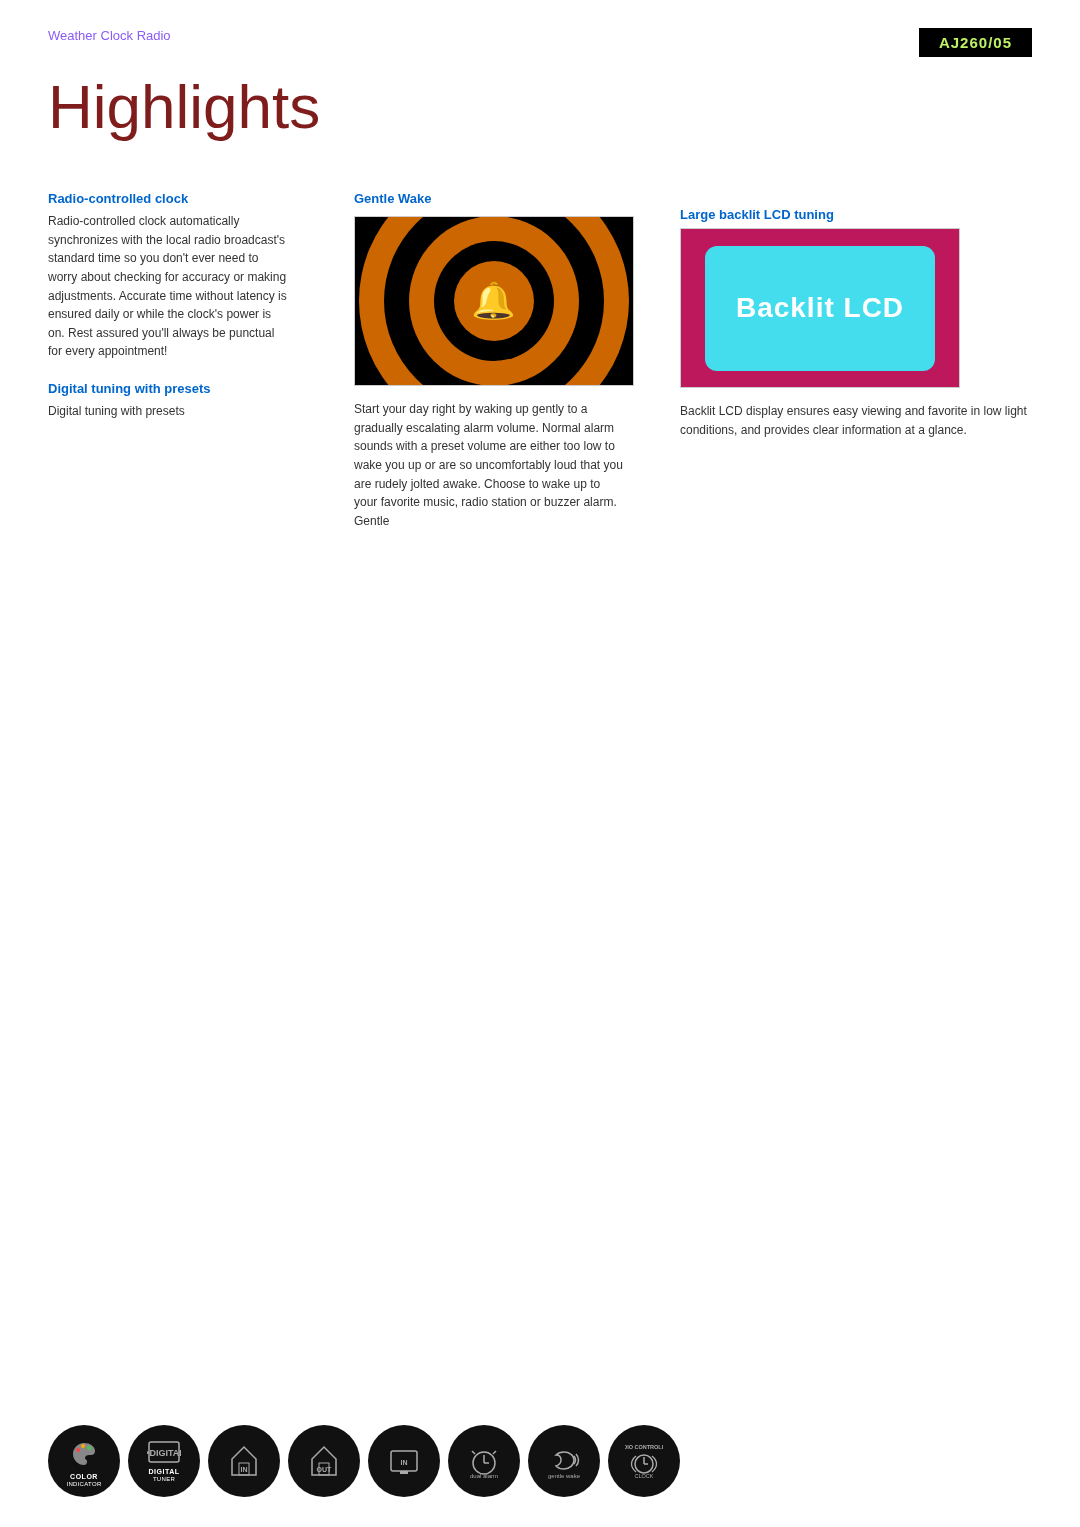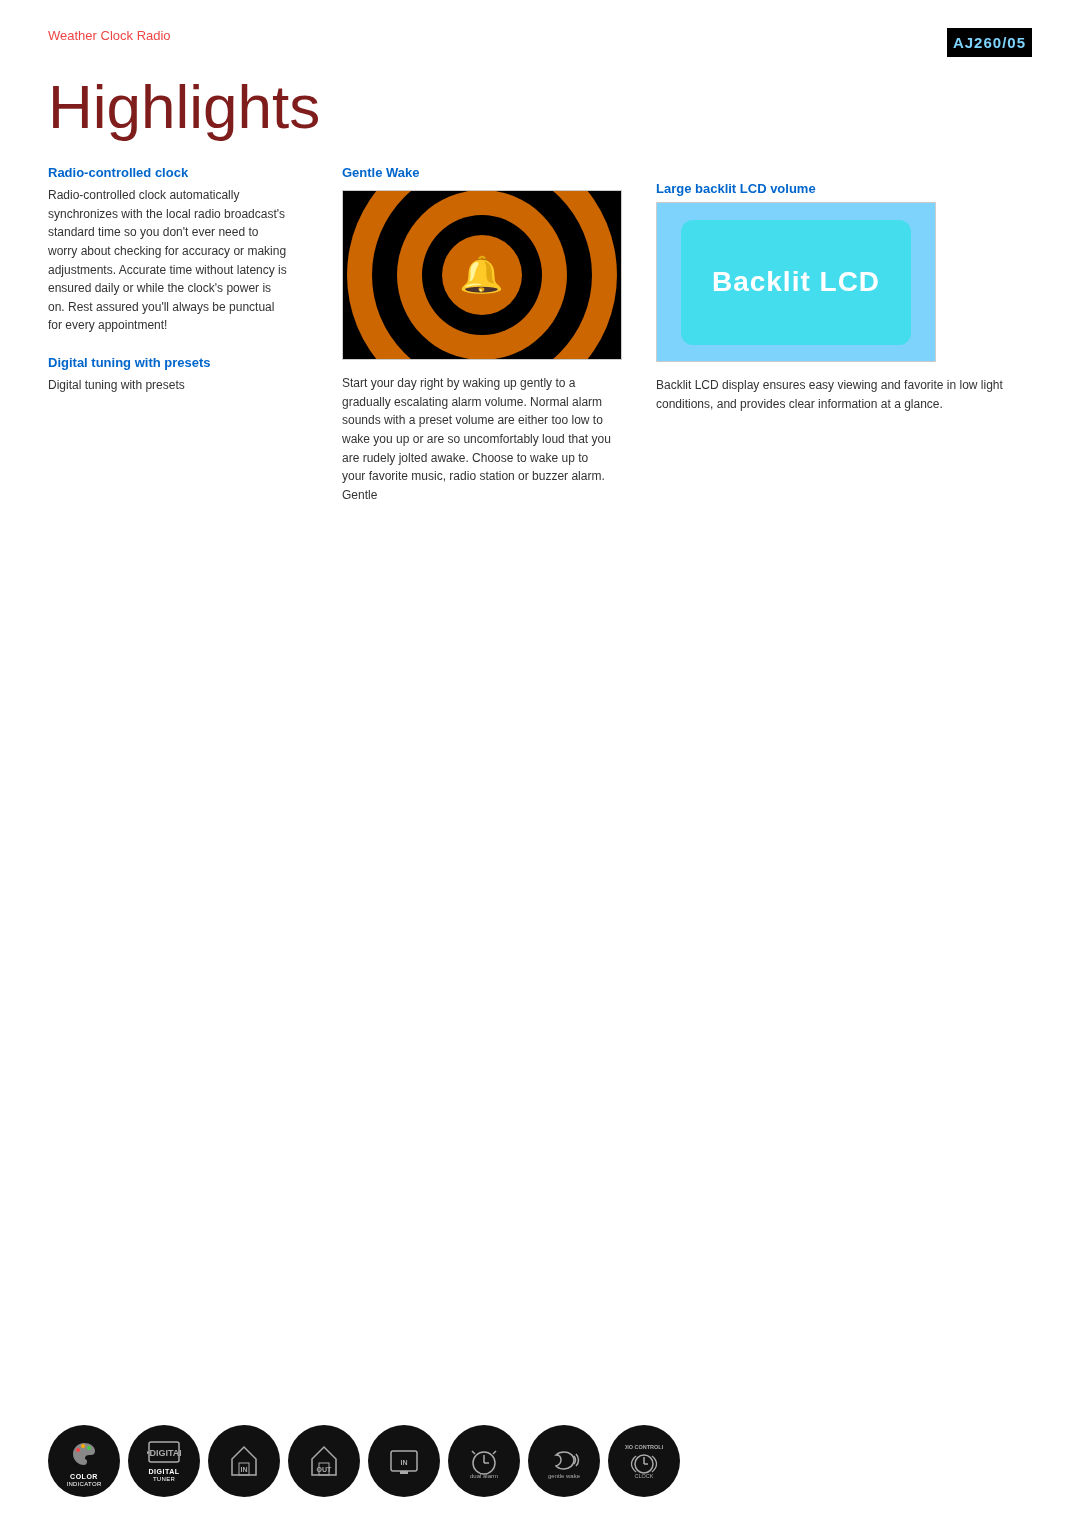--- a/index.html
+++ b/index.html
@@ -14,46 +14,47 @@
 
     
     .header {
       display: flex;
       justify-content: space-between;
       align-items: flex-start;
       padding: 28px 48px 0 48px;
     }
     .product-type {
       font-size: 13px;
-      color: #ef4444;
+      color: #8b5cf6;
     }
     .model-badge {
       background: #000000;
-      color: #7dd3fc;
-      padding: 6px 6px;
+      color: #bef264;
+      padding: 6px 20px;
       font-size: 15px;
       font-weight: bold;
       letter-spacing: 1px;
     }
 
     
     .page-title {
       font-size: 62px;
       font-weight: 300;
       color: #7f1d1d;
       padding: 16px 48px 24px 48px;
       line-height: 1.1;
     }
 
     
     .content-grid {
       display: grid;
       grid-template-columns: 270px 310px 1fr;
-      gap: 4px;
+      gap: 16px;
       padding: 0 48px;
+      margin-top: 26px;
     }
 
     
     .left-col {
       padding-right: 30px;
     }
 
     
     .middle-col {
       padding: 0 20px;
@@ -120,21 +121,21 @@
       transform: translate(-50%, -50%);
       font-size: 36px;
       color: #66ccdd;
       z-index: 10;
     }
 
     
     .lcd-image {
       width: 280px;
       height: 160px;
-      background: #7dd3fc;
+      background: #be185d;
       border: 1px solid #cccccc;
       margin-bottom: 14px;
       display: flex;
       align-items: center;
       justify-content: center;
       position: relative;
       overflow: hidden;
     }
     .lcd-screen {
       width: 230px;
@@ -234,21 +235,21 @@
       <div class="ring ring5"></div>
       <div class="bell-icon">🔔</div>
     </div>
 
     <p class="feature-body">Start your day right by waking up gently to a gradually escalating alarm volume. Normal alarm sounds with a preset volume are either too low to wake you up or are so uncomfortably loud that you are rudely jolted awake. Choose to wake up to your favorite music, radio station or buzzer alarm. Gentle</p>
   </div>
 
   <div class="right-col">
 
     <div class="section-gap" style="margin-top: 16px;">
-      <p class="feature-title">Large backlit LCD volume</p>
+      <p class="feature-title">Large backlit LCD tuning</p>
 
       <div class="lcd-image">
         <div class="lcd-screen">
           <span class="lcd-text">Backlit LCD</span>
         </div>
       </div>
 
       <p class="feature-body">Backlit LCD display ensures easy viewing and favorite in low light conditions, and provides clear information at a glance.</p>
     </div>
   </div>

